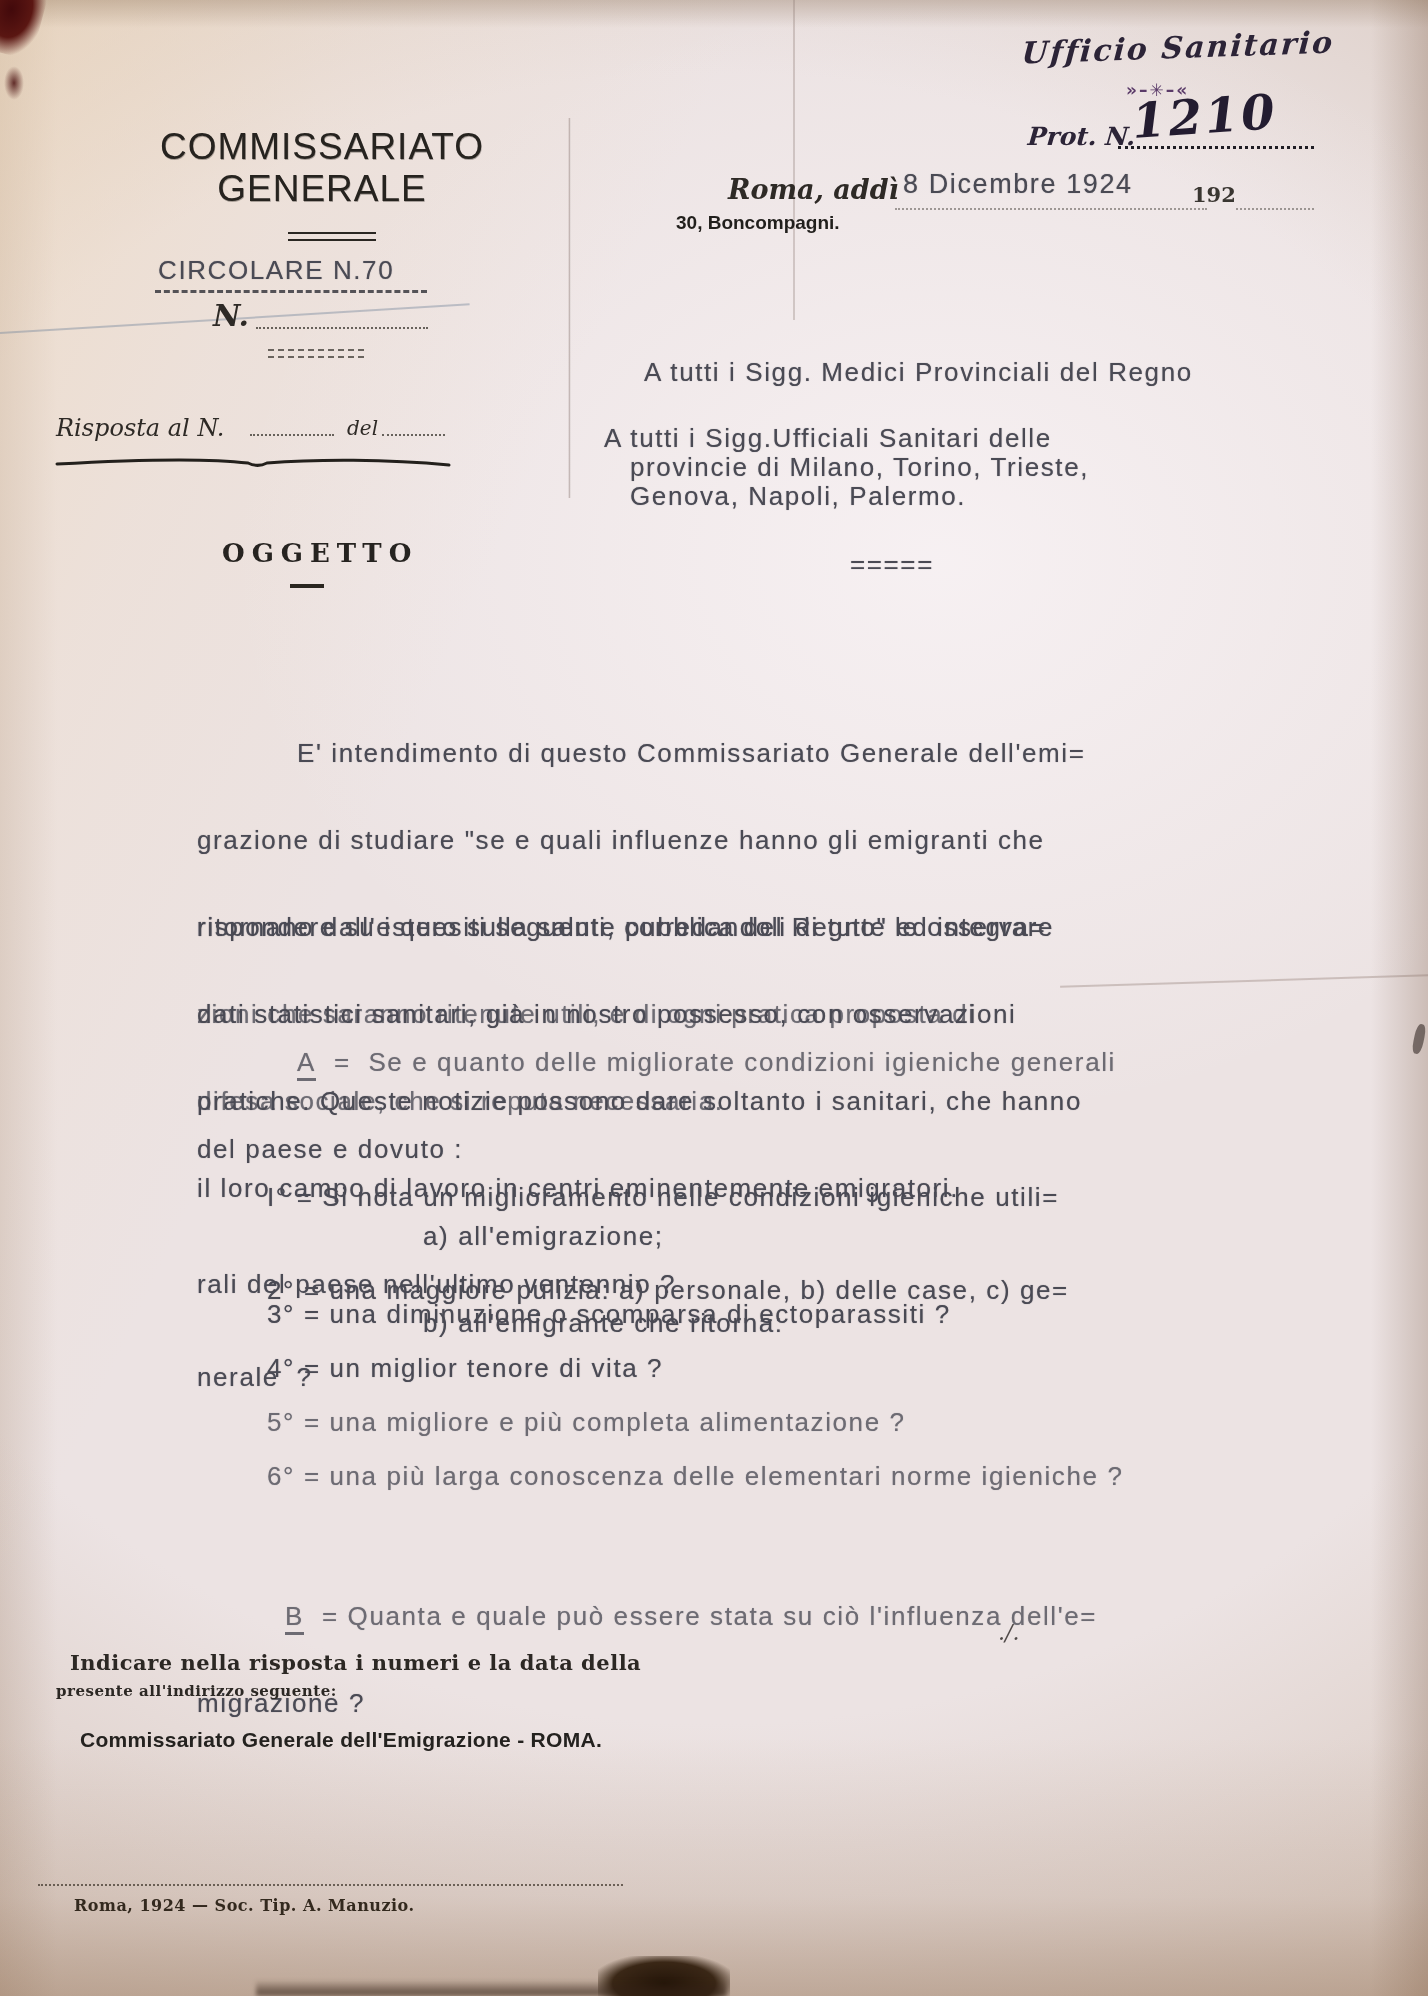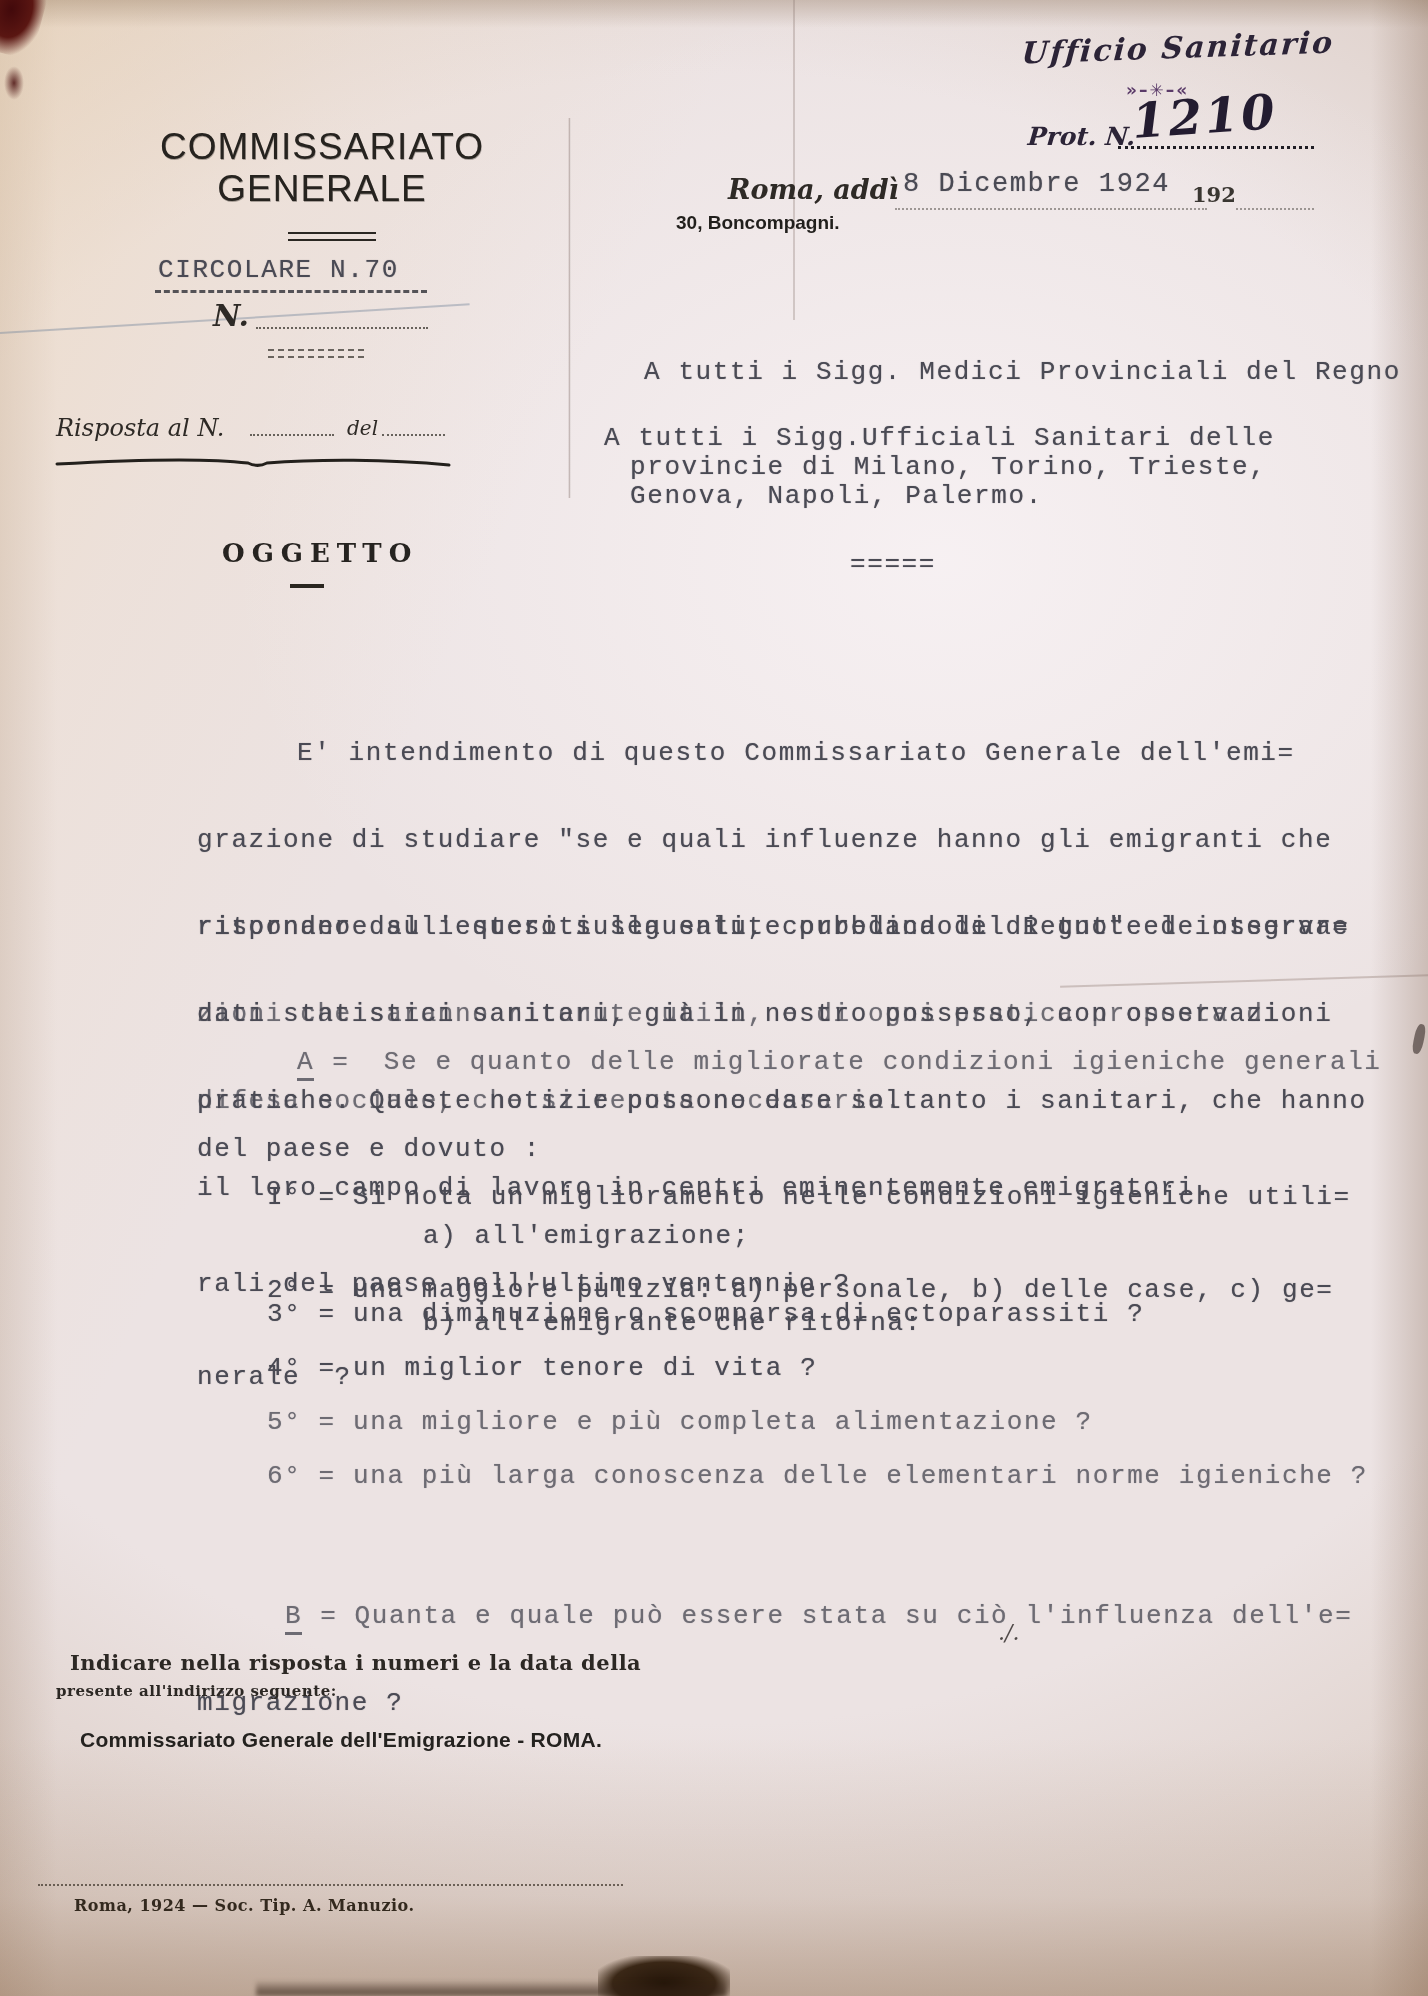--- a/index.html
+++ b/index.html
@@ -11,21 +11,21 @@
       linear-gradient(to bottom, rgba(120,90,60,0.28) 0%, rgba(120,90,60,0) 1.4%),
       linear-gradient(115deg, rgba(238,214,180,0.55) 0%, rgba(238,214,180,0.20) 16%, rgba(238,214,180,0) 32%),
       linear-gradient(to top, rgba(140,105,75,0.40) 0%, rgba(140,105,75,0.13) 5%, rgba(140,105,75,0) 13%),
       linear-gradient(to right, rgba(150,120,95,0.22) 0%, rgba(150,120,95,0) 4%, rgba(150,120,95,0) 96%, rgba(130,100,80,0.30) 100%),
       radial-gradient(ellipse 950px 750px at 66% 28%, rgba(247,241,243,0.95), rgba(247,241,243,0) 75%),
       radial-gradient(ellipse 1700px 1500px at 50% 45%, rgba(236,227,227,1) 55%, rgba(205,185,170,1) 100%);
     font-family:"DejaVu Serif", serif;
   }
   
   .tw{
-    font-family:Liberation Mono, monospace;
+    font-family:Liberation Sans, sans-serif;
     font-size:26px; letter-spacing:1.6px; line-height:29px;
     color:#4a4a54; white-space:pre;
     text-shadow:0 0 1px rgba(74,74,84,0.55);
   }
   .abs{position:absolute;}
   .fade{opacity:.78;}
   .ind100{padding-left:100px;}
   .ind226{padding-left:226px;}
   .ind70{padding-left:70px;}
   .ind88{padding-left:88px;}

